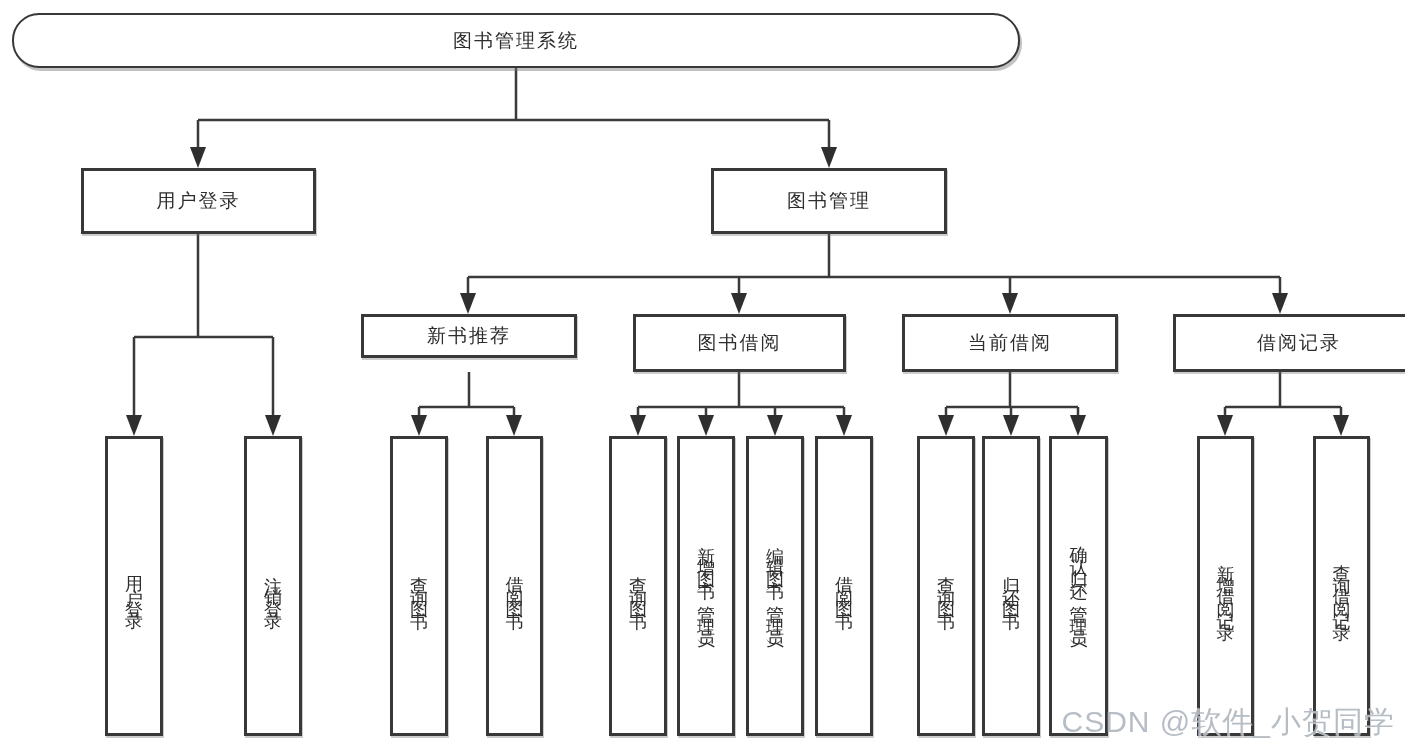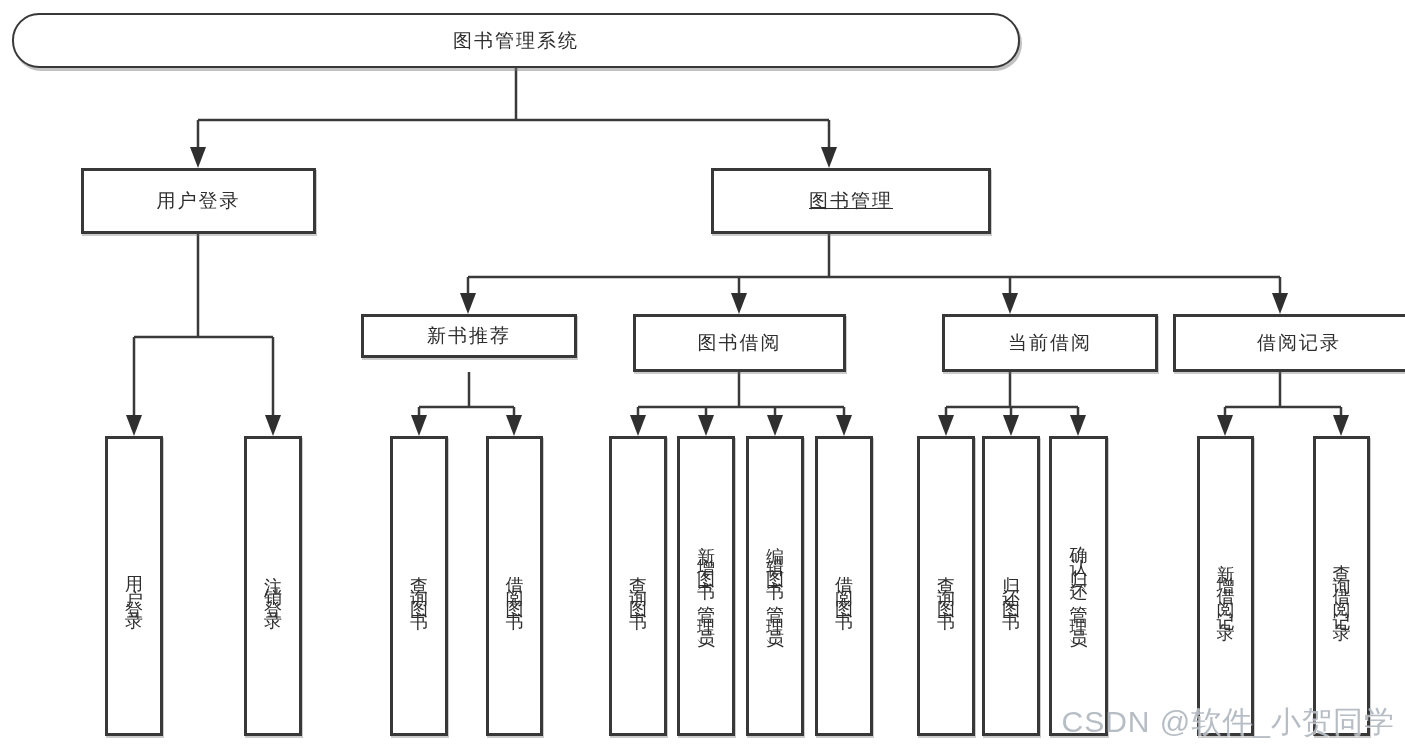--- a/index.html
+++ b/index.html
@@ -130,31 +130,31 @@
     </g>
   </svg>
 
   <div class="node root" style="left:12px; top:13px; width:1008px; height:55px;border-radius:27px;">
     <span class="hlabel">图书管理系统</span>
   </div>
 
   <div class="node" style="left:81px; top:168px; width:235px; height:66px;">
     <span class="hlabel">用户登录</span>
   </div>
-  <div class="node" style="left:711px; top:168px; width:280px; height:66px;text-decoration:underline;">
+  <div class="node" style="left:711px; top:168px; width:236px; height:66px;">
     <span class="hlabel">图书管理</span>
   </div>
 
   <div class="node" style="left:361px; top:314px; width:216px; height:44px;">
     <span class="hlabel">新书推荐</span>
   </div>
   <div class="node" style="left:633px; top:314px; width:213px; height:58px;">
     <span class="hlabel">图书借阅</span>
   </div>
-  <div class="node" style="left:902px; top:314px; width:216px; height:58px;margin-left:40px;">
+  <div class="node" style="left:902px; top:314px; width:216px; height:58px;">
     <span class="hlabel">当前借阅</span>
   </div>
   <div class="node" style="left:1173px; top:314px; width:252px; height:58px;">
     <span class="hlabel">借阅记录</span>
   </div>
 
   <div class="node vnode" style="left:105px; top:436px; width:58px; height:300px;">
     <span class="vlabel">用户登录</span>
   </div>
   <div class="node vnode" style="left:244px; top:436px; width:58px; height:300px;">

